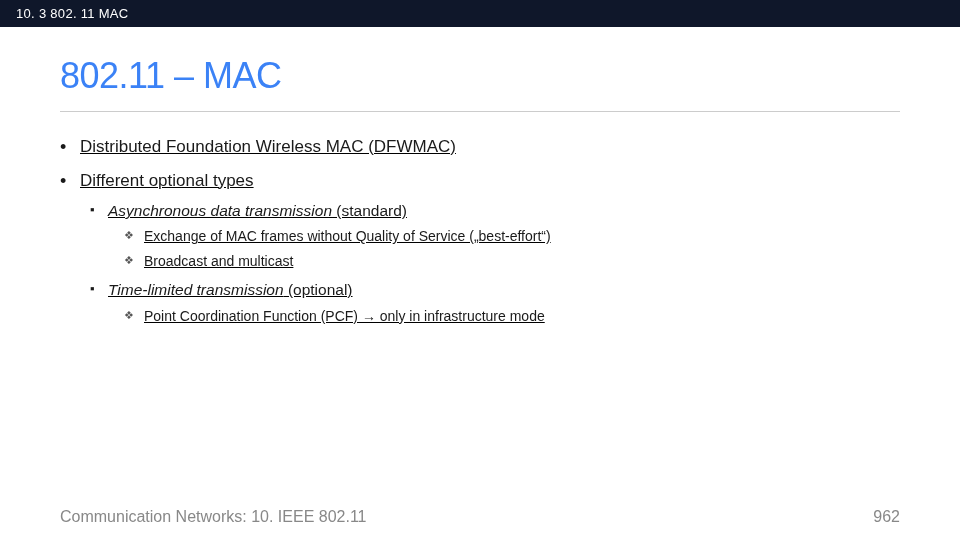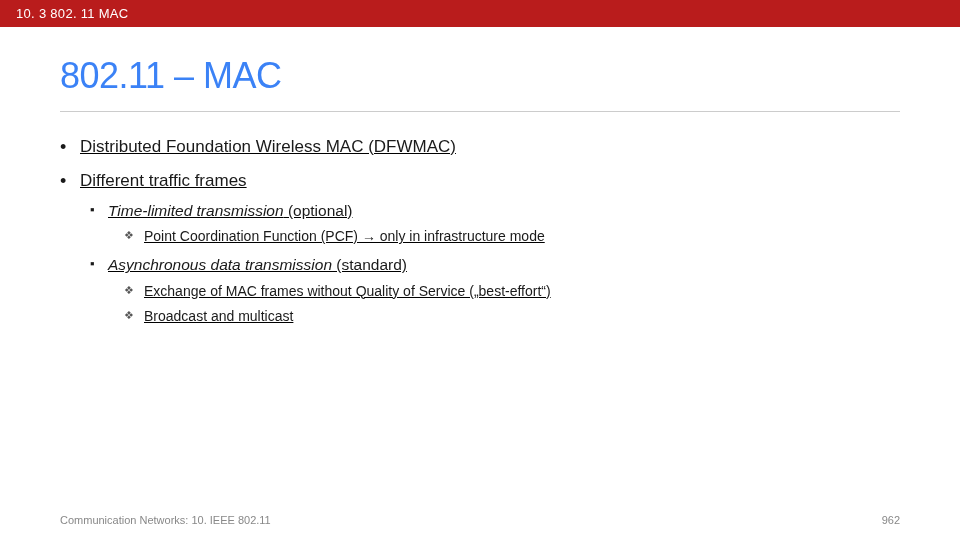--- a/index.html
+++ b/index.html
@@ -11,21 +11,21 @@
     body {
       width: 960px;
       height: 540px;
       background: #ffffff;
       font-family: 'Segoe UI', Arial, sans-serif;
       overflow: hidden;
       position: relative;
     }
 
     .top-bar {
-      background: #b91c1c;
+      background: #0f172a;
       color: #ffffff;
       padding: 6px 16px;
       font-size: 13px;
       font-weight: 500;
       letter-spacing: 0.3px;
     }
 
     .slide-content {
       padding: 28px 60px 20px 60px;
     }
@@ -121,59 +121,59 @@
     }
 
     .footer {
       position: absolute;
       bottom: 14px;
       left: 0;
       right: 0;
       display: flex;
       justify-content: space-between;
       padding: 0 60px;
-      font-size: 11px;
+      font-size: 16px;
       color: #888888;
     }
   </style>
 </head>
 <body>
 
 <div class="top-bar">
   <span>10. 3 802. 11 MAC</span>
 </div>
 
 <div class="slide-content">
   <h1 class="slide-title">802.11 – MAC</h1>
   <hr class="divider">
 
   <ul class="bullet-list">
     <li>
       <span>Distributed Foundation Wireless MAC (DFWMAC)</span>
     </li>
     <li>
-      <span>Different traffic frames</span>
+      <span>Different optional types</span>
 
       <ul class="sub-list">
-        <li>
-          <span class="italic">Time-limited transmission</span><span> (optional)</span>
-          <ul class="sub-sub-list">
-            <li>
-              <span>Point Coordination Function (PCF)  →  only in infrastructure mode</span>
-            </li>
-          </ul>
-        </li>
         <li>
           <span class="italic">Asynchronous data transmission</span><span> (standard)</span>
           <ul class="sub-sub-list">
             <li>
               <span>Exchange of MAC frames without Quality of Service („best-effort“)</span>
             </li>
             <li>
               <span>Broadcast and multicast</span>
+            </li>
+          </ul>
+        </li>
+        <li>
+          <span class="italic">Time-limited transmission</span><span> (optional)</span>
+          <ul class="sub-sub-list">
+            <li>
+              <span>Point Coordination Function (PCF)  →  only in infrastructure mode</span>
             </li>
           </ul>
         </li>
       </ul>
     </li>
   </ul>
 </div>
 
 <div class="footer">
   <span>Communication Networks: 10. IEEE 802.11</span>

